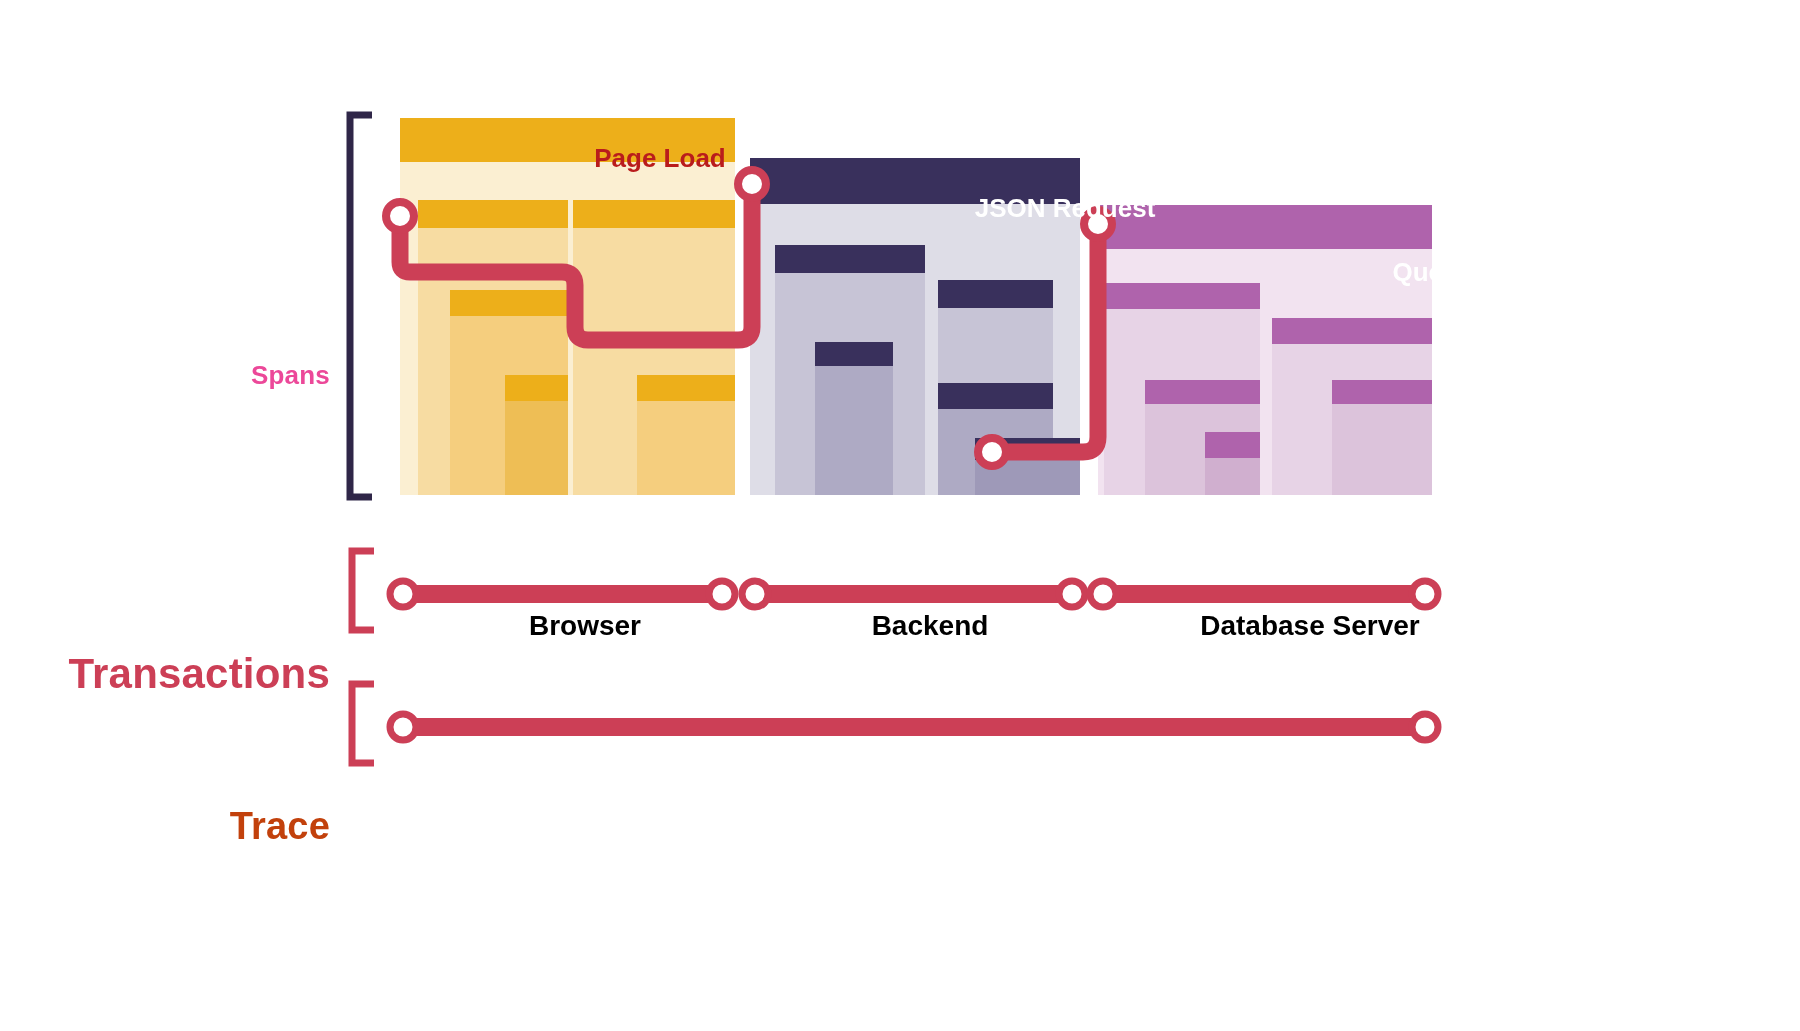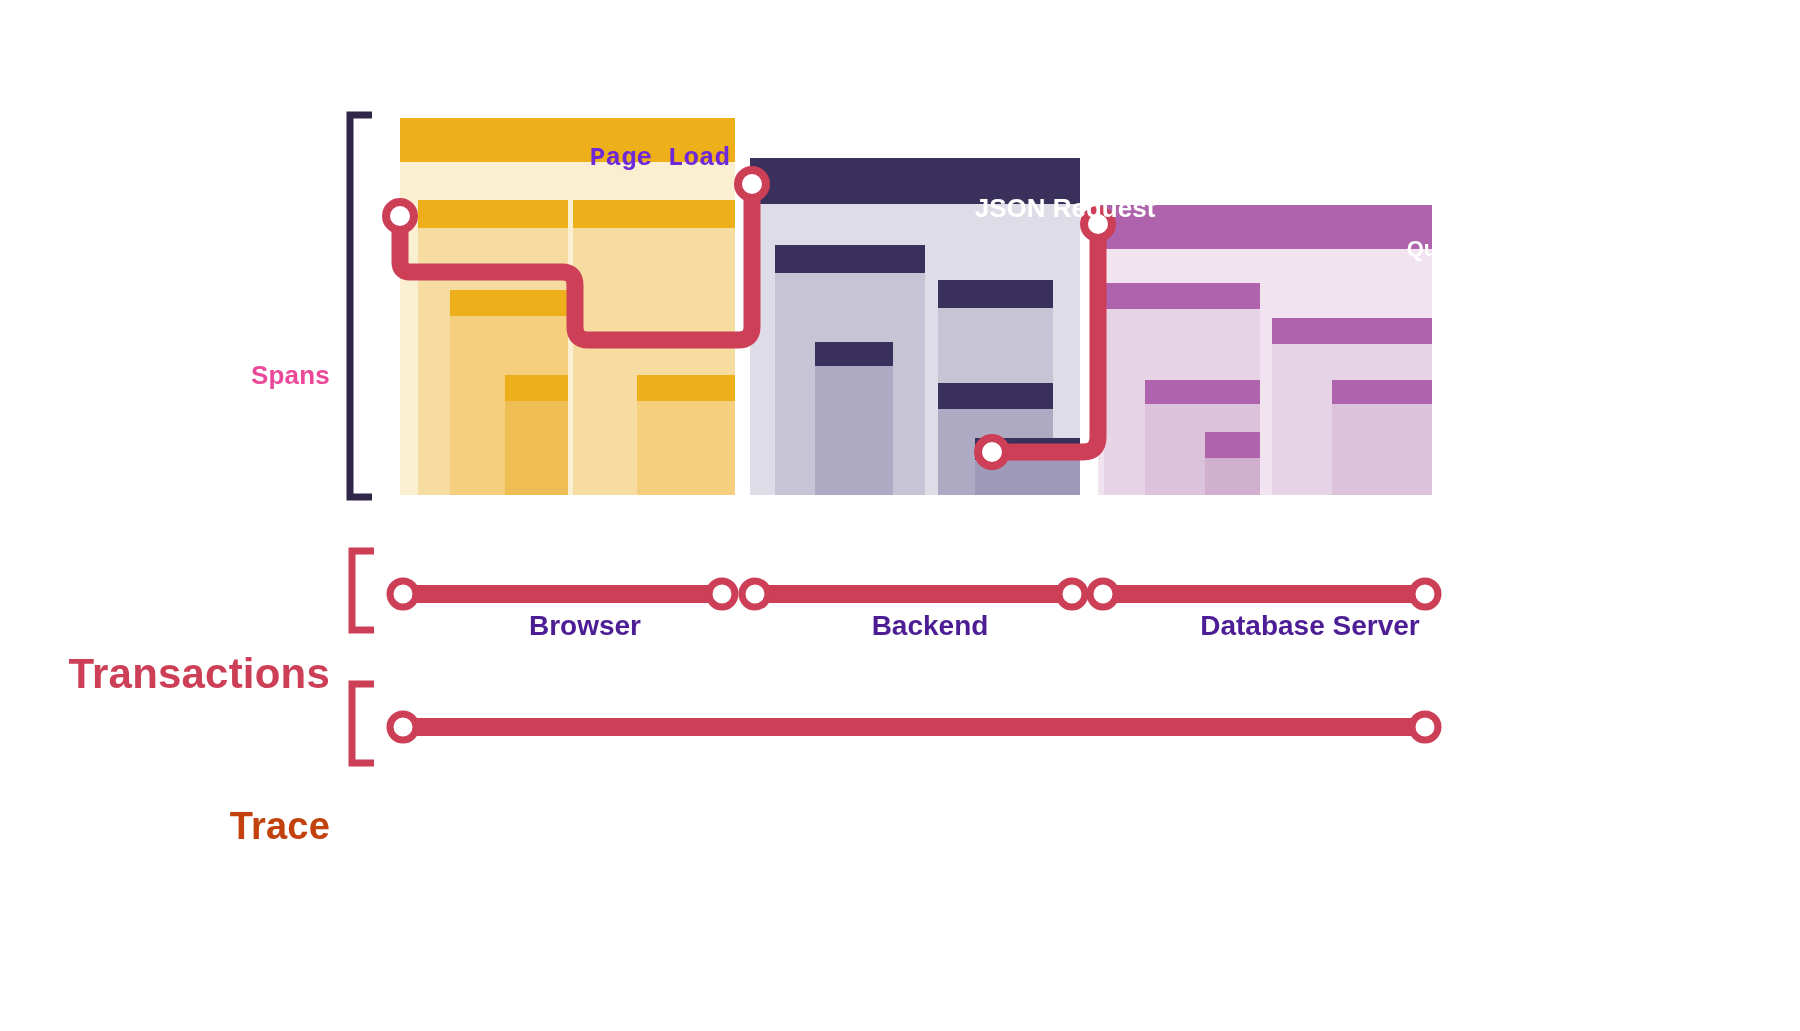--- a/index.html
+++ b/index.html
@@ -29,47 +29,47 @@
   #label-trace{
     left:0;width:330px;top:805px;
     font-size:38px;color:#c2410c;
   }
 
   
   .service-label{
     position:absolute;
     font-weight:bold;
     font-size:28px;
-    color:#4c1d95;
+    color:#000000;
     text-align:center;
     white-space:nowrap;
   }
   #service-browser{left:465px;top:610px;width:240px;}
   #service-backend{left:810px;top:610px;width:240px;text-align:center;}
   #service-database{left:1160px;top:610px;width:300px;}
 
   
   .group-title{
     position:absolute;
     font-weight:bold;
     text-align:center;
     white-space:nowrap;
     pointer-events:none;
   }
   #title-page-load{
     left:465px;top:143px;width:390px;
-    font-size:26px;color:#6d28d9;font-family:Liberation Mono, monospace;
+    font-size:26px;color:#b91c1c;
   }
   #title-json-request{
     left:875px;top:193px;width:380px;
     font-size:26px;color:#FFFFFF;
   }
   #title-query-request{
-    left:1290px;top:236px;width:390px;
-    font-size:22px;color:#FFFFFF;
+    left:1290px;top:257px;width:390px;
+    font-size:26px;color:#FFFFFF;
   }
 </style>
 </head>
 <body>
 
 <div class="stage">
 
   <svg class="canvas" viewBox="0 0 1800 1031" xmlns="http://www.w3.org/2000/svg">
     <defs>
       <clipPath id="clip-browser">

